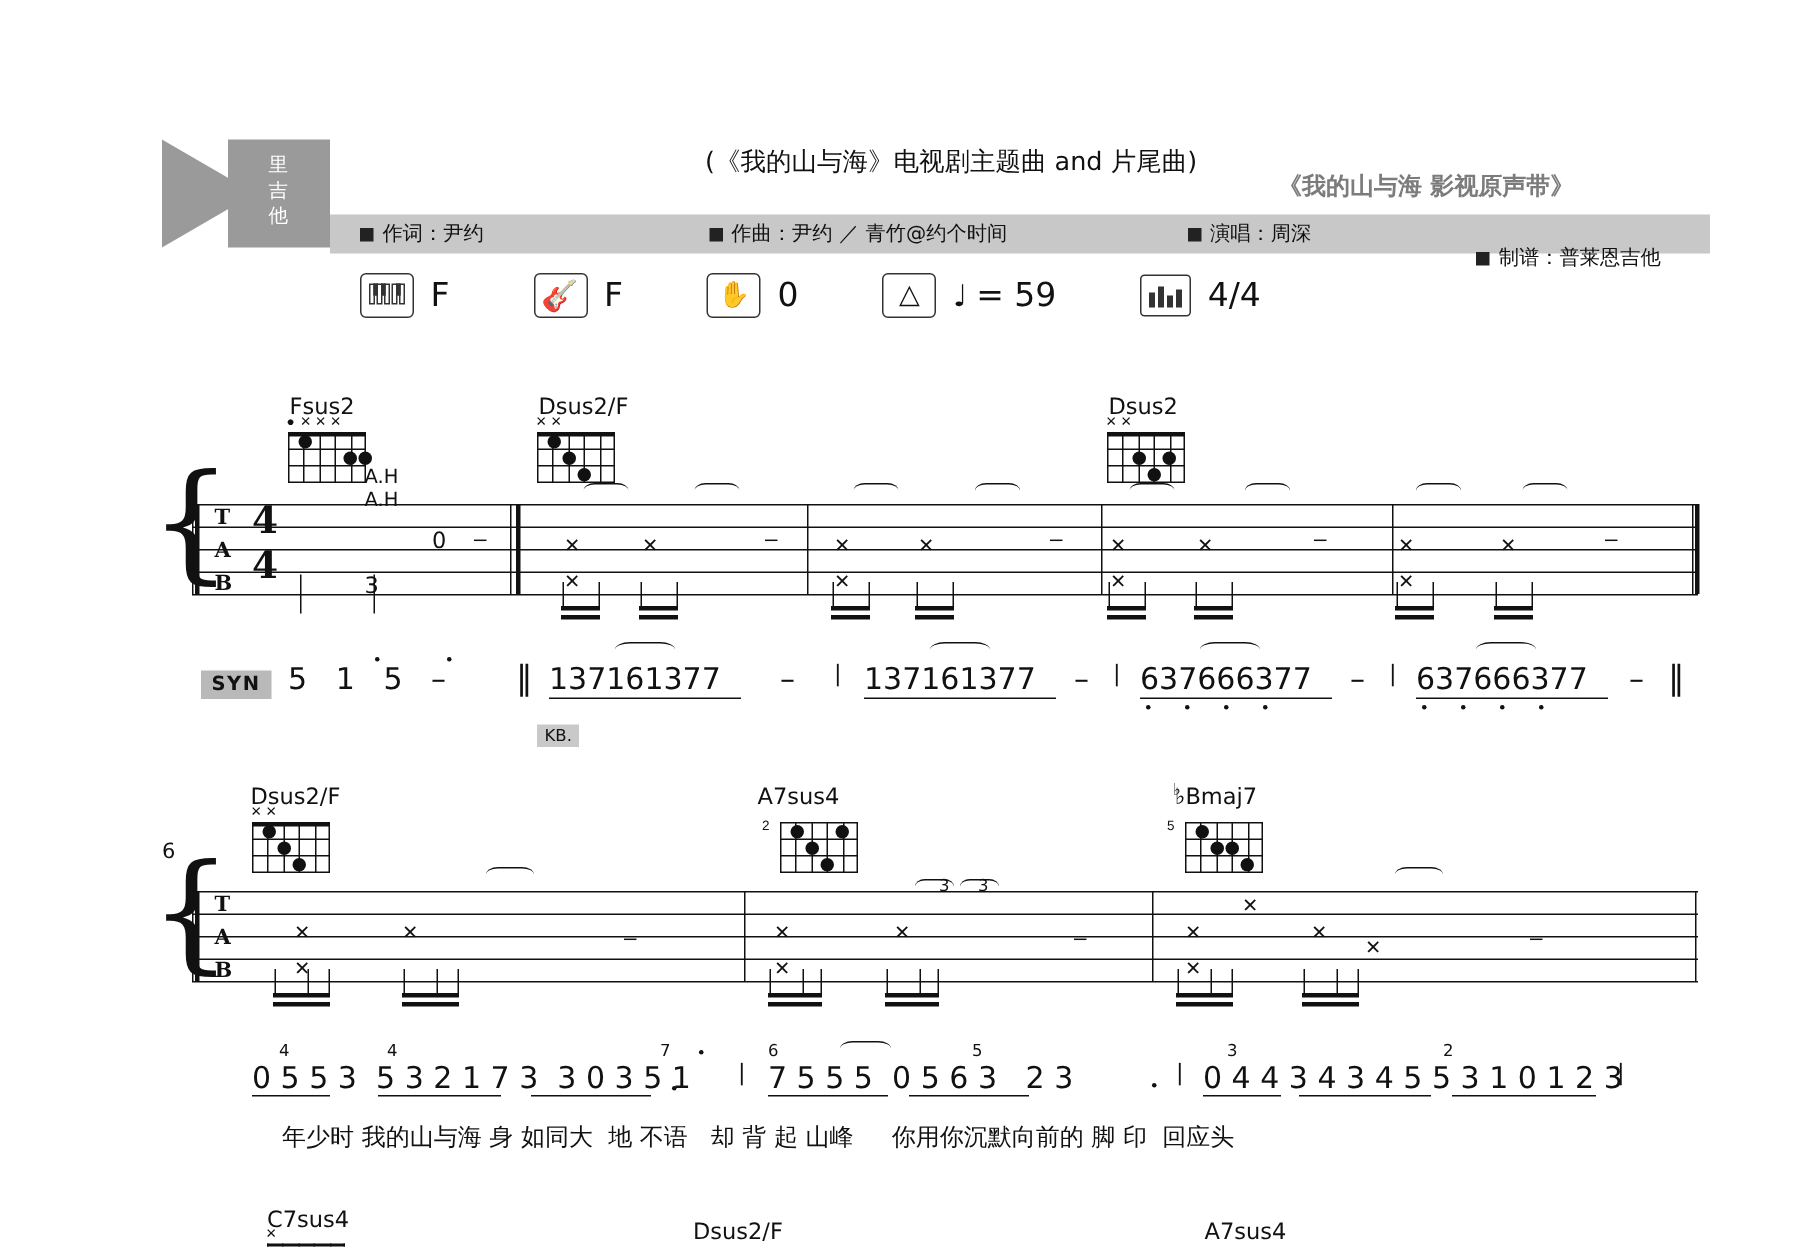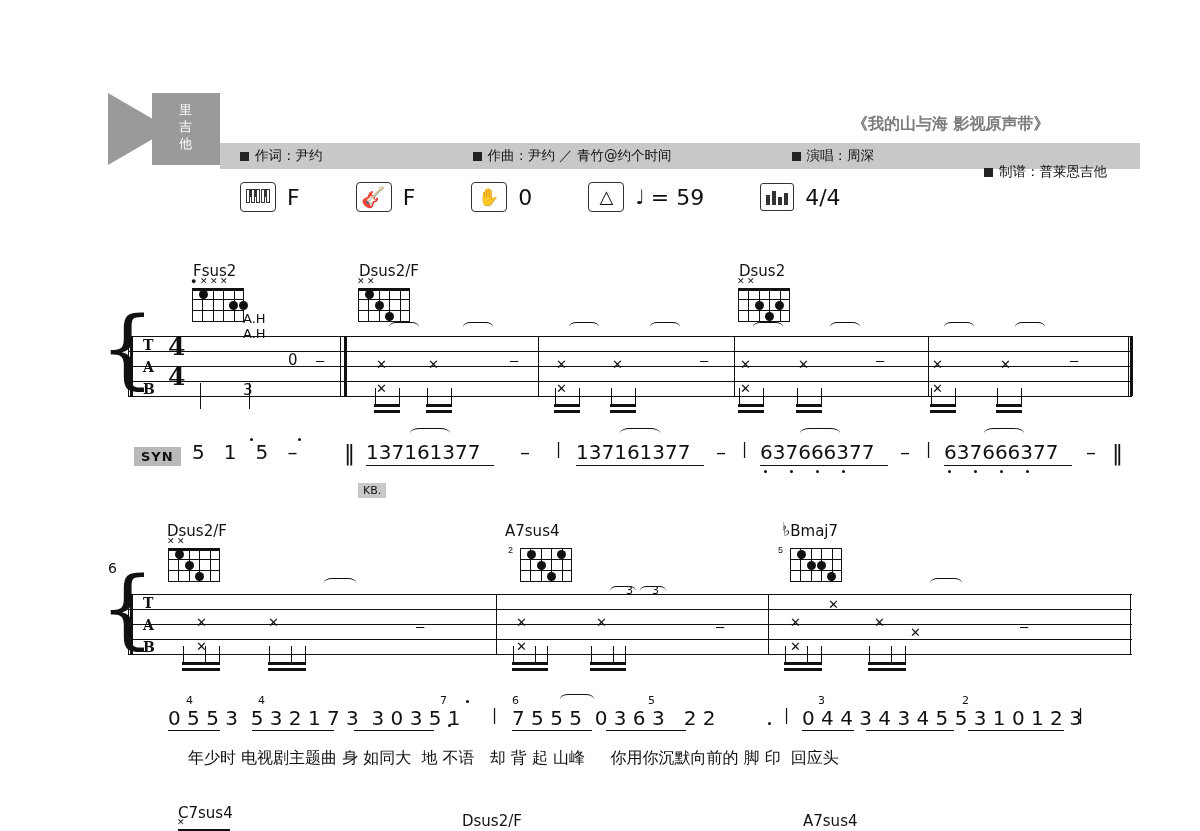--- a/index.html
+++ b/index.html
@@ -149,20 +149,21 @@
 
 <div class="sheet">
 
   <div class="logo-tri"></div>
   <div class="logo-box">
     <span>里</span>
     <span>吉</span>
     <span>他</span>
   </div>
 
+  <div class="subtitle">(《我的山与海》电视剧主题曲 and 片尾曲)</div>
   <div class="ost">《我的山与海 影视原声带》</div>
 
   <div class="credit-bar">
     <span class="c c1">
         <i class="sq"></i>
         <em style="font-style:normal">作词：尹约</em>
       </span>
     <span class="c c2">
         <i class="sq"></i>
         <em style="font-style:normal">作曲：尹约 ／ 青竹@约个时间</em>
@@ -560,38 +561,38 @@
     <div class="smallnum" style="left:186px;top:694px;">4</div>
     <div class="smallnum" style="left:258px;top:694px;">4</div>
     <div class="smallnum" style="left:440px;top:694px;">7</div>
     <div class="uline" style="left:168px;top:730px;width:52px;"></div>
     <div class="uline" style="left:252px;top:730px;width:82px;"></div>
     <div class="uline" style="left:354px;top:730px;width:80px;"></div>
     <div class="udot" style="left:466px;top:700px;"></div>
     <div class="udot" style="left:448px;top:724px;"></div>
 
     <div class="glyph" style="left:492px;top:706px;">|</div>
-    <div class="melody" style="left:512px;top:706px;">7 5 5 5  0 3 6 3   2 2</div>
+    <div class="melody" style="left:512px;top:706px;">7 5 5 5  0 5 6 3   2 3</div>
     <div class="smallnum" style="left:512px;top:694px;">6</div>
     <div class="smallnum" style="left:648px;top:694px;">5</div>
     <div class="uline" style="left:512px;top:730px;width:80px;"></div>
     <div class="uline" style="left:606px;top:730px;width:80px;"></div>
     <div class="udot" style="left:768px;top:722px;"></div>
     <div class="slur" style="left:560px;top:694px;width:34px;"></div>
 
     <div class="glyph" style="left:784px;top:706px;">|</div>
     <div class="melody" style="left:802px;top:706px;">0 4 4 3 4 3 4 5 5 3 1 0 1 2 3</div>
     <div class="smallnum" style="left:818px;top:694px;">3</div>
     <div class="smallnum" style="left:962px;top:694px;">2</div>
     <div class="uline" style="left:802px;top:730px;width:52px;"></div>
     <div class="uline" style="left:866px;top:730px;width:88px;"></div>
     <div class="uline" style="left:968px;top:730px;width:96px;"></div>
     <div class="glyph" style="left:1078px;top:706px;">|</div>
 
-    <div class="lyrics" style="left:188px;top:748px;">年少时 电视剧主题曲 身 如同大  地 不语   却 背 起 山峰     你用你沉默向前的 脚 印  回应头</div>
+    <div class="lyrics" style="left:188px;top:748px;">年少时 我的山与海 身 如同大  地 不语   却 背 起 山峰     你用你沉默向前的 脚 印  回应头</div>
   </div>
 
   <div class="system">
     <div class="chordname" style="left:178px;top:804px;">C7sus4</div>
     <div class="chordbox" style="left:178px;top:822px;width:52px;height:20px;">
       <div class="g" style="left:0;top:7px;width:52px;height:2.5px;"></div>
 
       <div class="g" style="left:0;top:7px;width:1px;height:12px;"></div>
       <div class="g" style="left:10.4px;top:7px;width:1px;height:12px;"></div>
       <div class="g" style="left:20.8px;top:7px;width:1px;height:12px;"></div>

